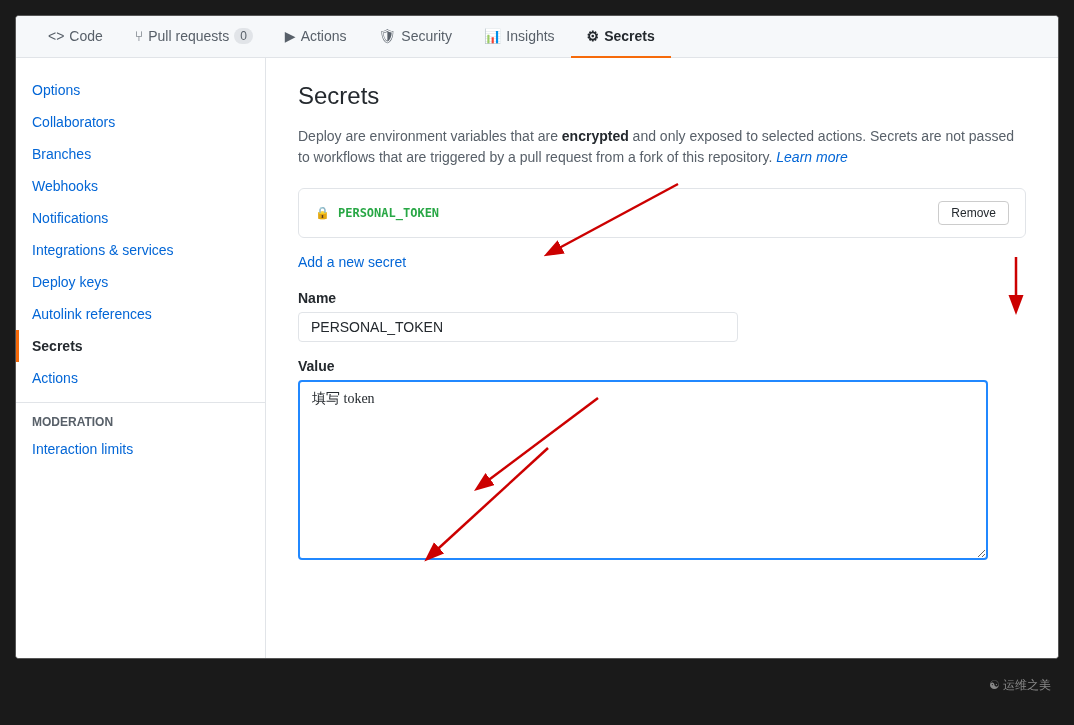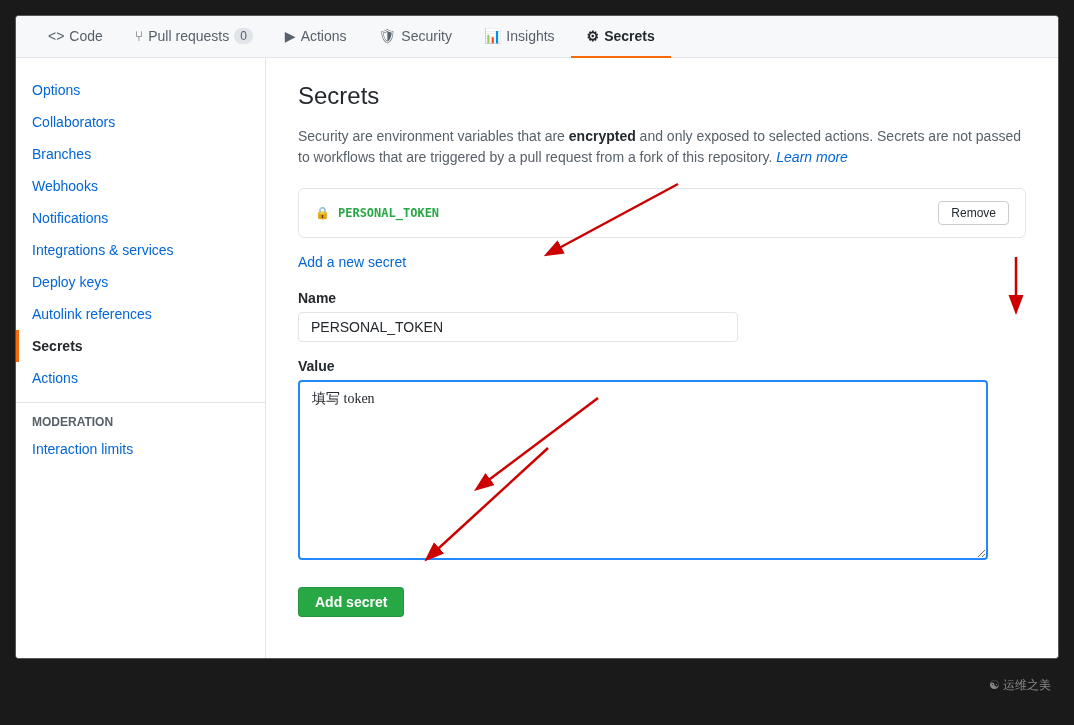--- a/index.html
+++ b/index.html
@@ -244,21 +244,21 @@
         <a class="sidebar-item">Actions</a>
 
         <div class="sidebar-group-label">Moderation</div>
         <a class="sidebar-item">Interaction limits</a>
       </aside>
 
       <main class="content">
         <h1 class="page-title">Secrets</h1>
 
         <p class="description">
-          <span>Security are environment variables that are </span><strong>encrypted</strong><span> and only exposed to selected actions. Secrets are not passed to workflows that are triggered by a pull request from a fork of this repository.</span> <a href="#">Learn more</a>
+          <span>Deploy are environment variables that are </span><strong>encrypted</strong><span> and only exposed to selected actions. Secrets are not passed to workflows that are triggered by a pull request from a fork of this repository.</span> <a href="#">Learn more</a>
         </p>
 
         <div class="secret-item">
           <div class="secret-name">
             <span>🔒</span>
             <span>PERSONAL_TOKEN</span>
           </div>
           <button class="remove-btn">Remove</button>
         </div>
 
@@ -303,21 +303,20 @@
                 </marker>
                 <marker id="arrow4" markerWidth="8" markerHeight="8" refX="6" refY="3" orient="auto">
                   <path d="M0,0 L0,6 L8,3 z" fill="#cc0000"></path>
                 </marker>
               </defs>
               <line x1="200" y1="10" x2="80" y2="100" stroke="#cc0000" stroke-width="2.5" marker-end="url(#arrow3)"></line>
               <line x1="150" y1="60" x2="30" y2="170" stroke="#cc0000" stroke-width="2.5" marker-end="url(#arrow4)"></line>
             </svg>
           </div>
 
-          <button class="add-secret-btn">Add secret</button>
         </div>
       </main>
     </div>
   </div>
 
   <div style="text-align:right; color:#888; font-size:12px; margin-top:18px; padding-right:8px;">
     ☯ 运维之美
   </div>
 </div>
 

